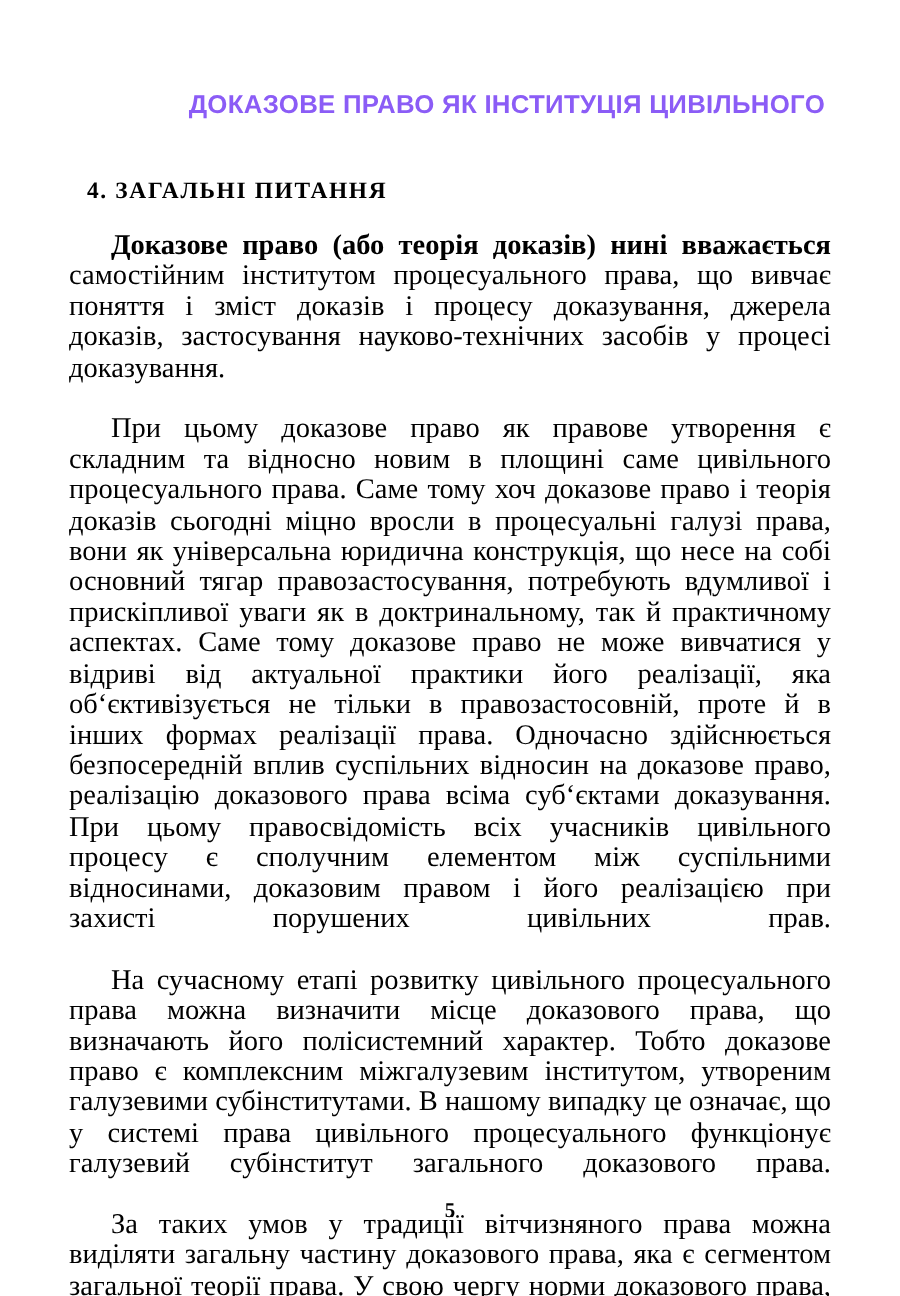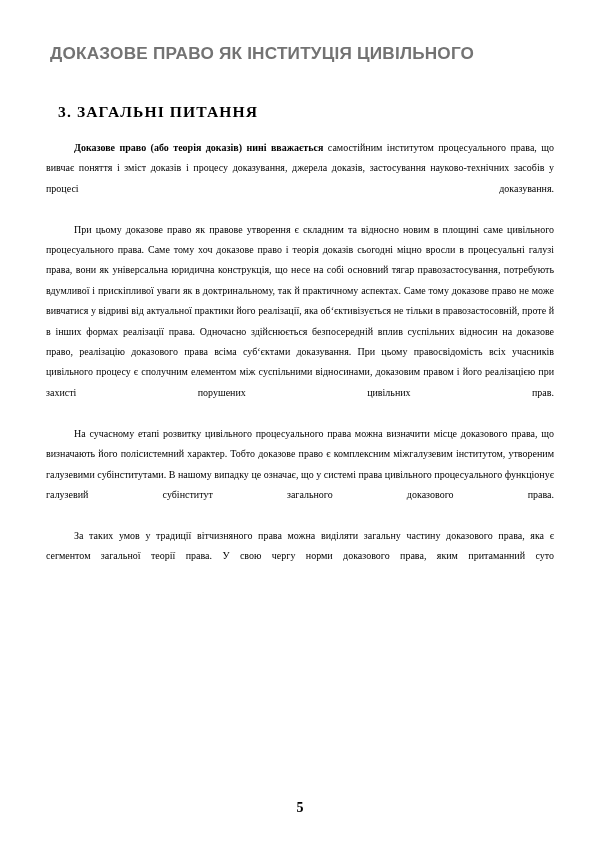--- a/index.html
+++ b/index.html
@@ -32,24 +32,24 @@
     width: 508px;
   }
 
   
   .doc-title {
     font-family: "Liberation Sans", "DejaVu Sans", sans-serif;
     font-weight: bold;
     font-size: 17.2px;
     line-height: 22px;
     letter-spacing: 0.2px;
-    text-align: left;
-    margin: 0 0 0 0;
+    text-align: right;
+    margin: 16px 0 0 0;
     padding: 0 4px;
-    color: #737373;
+    color: #8b5cf6;
   }
   .doc-title .tline { display: block; white-space: nowrap; }
 
   
   .section-heading {
     font-family: "Liberation Serif", "DejaVu Serif", serif;
     font-weight: bold;
     font-size: 15.6px;
     letter-spacing: 1.1px;
     margin: 38px 0 0 12px;
@@ -59,21 +59,21 @@
   
   .body-block {
     margin-top: 16px;
   }
 
   p.para {
     margin: 0;
     text-align: justify;
     text-justify: inter-word;
     text-indent: 28px;
-    font-size: 10px;
+    font-size: 19px;
     line-height: 20.4px;
     letter-spacing: 0px;
     word-spacing: 0px;
     hyphens: none;
   }
   p.para:last-child {
     text-align: justify;
   }
   p.para .lead {
     font-weight: bold;
@@ -102,21 +102,21 @@
 <body>
 
 <div class="page">
 
   <div class="content">
 
     <h1 class="doc-title">
       <span class="tline">ДОКАЗОВЕ ПРАВО ЯК ІНСТИТУЦІЯ ЦИВІЛЬНОГО</span>
     </h1>
 
-    <h2 class="section-heading">3. ЗАГАЛЬНІ ПИТАННЯ</h2>
+    <h2 class="section-heading">4. ЗАГАЛЬНІ ПИТАННЯ</h2>
 
     <div class="body-block">
 
       <p class="para">
         <span class="lead">Доказове право (або теорія доказів) нині вважається</span><span> самостійним інститутом процесуального права, що вивчає поняття і зміст доказів і процесу доказування, джерела доказів, застосування науково-технічних засобів у процесі доказування.</span>
       </p>
 
 
       <p class="para">
         <span>При цьому доказове право як правове утворення є складним та відносно новим в площині саме цивільного процесуального права. Саме тому хоч доказове право і теорія доказів сьогодні міцно вросли в процесуальні галузі права, вони як універсальна юридична конструкція, що несе на собі основний тягар правозастосування, потребують вдумливої і прискіпливої уваги як в доктринальному, так й практичному аспектах. Саме тому доказове право не може вивчатися у відриві від актуальної практики його реалізації, яка об‘єктивізується не тільки в правозастосовній, проте й в інших формах реалізації права. Одночасно здійснюється безпосередній вплив суспільних відносин на доказове право, реалізацію доказового права всіма суб‘єктами доказування. При цьому правосвідомість всіх учасників цивільного процесу є сполучним елементом між суспільними відносинами, доказовим правом і його реалізацією при захисті порушених цивільних прав.</span>

